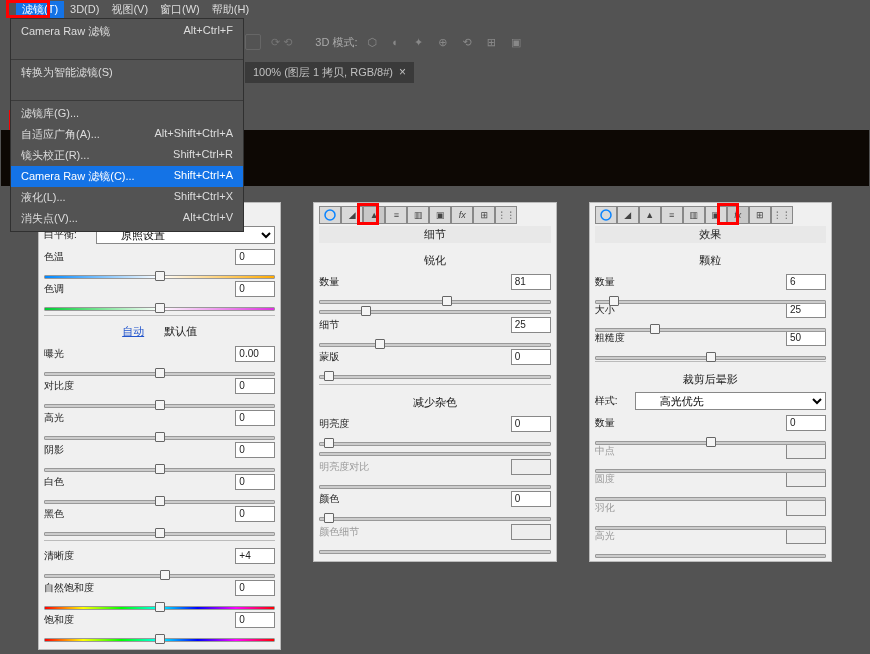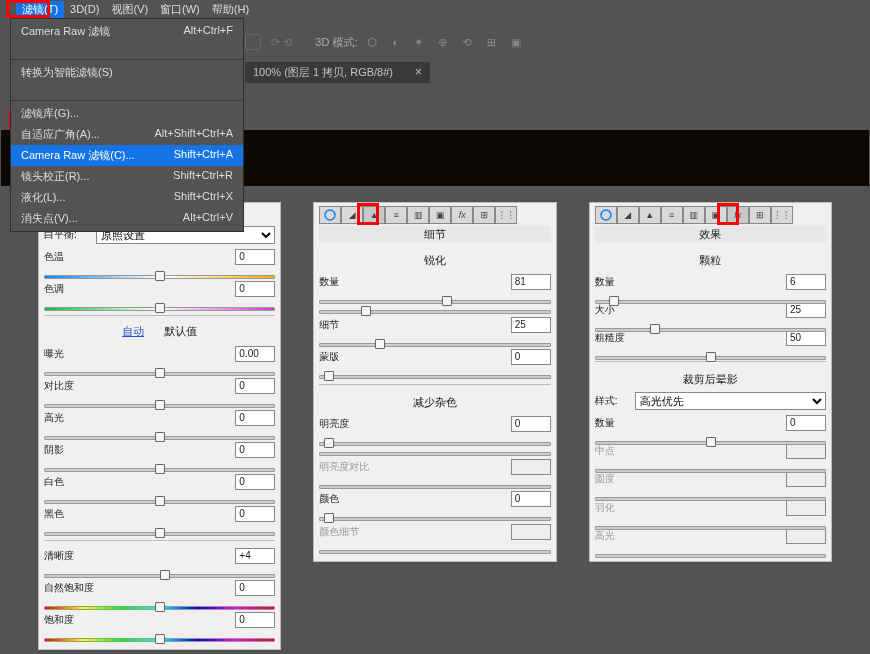--- a/index.html
+++ b/index.html
@@ -7,34 +7,34 @@
 .topbar{background:#535353;height:18px;display:flex;align-items:center;padding-left:16px;color:#ddd}
 .mitem{padding:1px 6px;cursor:default}
 .mitem.active{background:#1473e6;color:#fff}
 .dropdown{position:absolute;left:10px;top:18px;width:234px;background:#535353;border:1px solid #303030;z-index:5;padding:2px 0}
 .drow{display:flex;justify-content:space-between;padding:3px 10px;color:#ddd}
 .drow.sep{border-bottom:1px solid #3a3a3a;padding-bottom:20px;margin-bottom:2px}
 .drow.hl{background:#1473e6;color:#fff}
 .tools{position:absolute;left:245px;top:28px;height:28px;display:flex;gap:10px;align-items:center;color:#aaa}
 .tiny-icon{width:16px;height:16px;border:1px solid #666;border-radius:2px}
 .tabstrip{position:absolute;left:245px;top:60px;height:24px;display:flex;align-items:center;color:#c0c0c0}
-.tabstrip .tab{padding:3px 8px;background:#3a3a3a;display:flex;gap:22px;align-items:center}
+.tabstrip .tab{padding:3px 8px;background:#3a3a3a;display:flex;gap:6px;align-items:center}
 .tabstrip .x{font-size:12px}
 .canvas{position:absolute;left:1px;top:130px;right:1px;height:56px;background:#0d0804}
 .panels{position:absolute;left:0;top:198px;right:0;bottom:0;display:flex;gap:32px;padding:4px 38px}
 .panel{background:#f0f0f0;flex:1;color:#222;border:1px solid #bbb;padding:3px 5px 8px 5px;display:flex;flex-direction:column}
 .iconbar{height:20px;display:flex;gap:0}
 .ib{width:22px;height:18px;background:#d9d9d9;border:1px solid #888;display:flex;align-items:center;justify-content:center;font-size:9px;color:#444}
 .ib svg{width:12px;height:12px}
 .ptitle{text-align:center;font-size:11px;padding:1px 0;background:#e8e8e8;margin:2px 0 4px 0}
 .sect{text-align:center;font-size:11px;margin:6px 0 3px 0}
 .row{display:flex;align-items:center;margin:2px 0;gap:4px}
 .lbl{flex:0 0 48px;font-size:10px}
 .lbl.dim{color:#999}
-.sel{flex:1;height:18px;border:1px solid #888;background:#fff;font-size:11px;padding:0 0}
+.sel{flex:1;height:18px;border:1px solid #888;background:#fff;font-size:11px;padding:0 20px}
 .val{width:40px;height:16px;border:1px solid #888;background:#fff;font-size:10px;text-align:left;padding:0 3px;line-height:14px}
 .slider{position:relative;height:14px;margin:1px 0 3px 0}
 .track{position:absolute;left:0;right:0;top:6px;height:4px;background:#ccc;border:1px solid #999;border-radius:1px}
 .track.rainbow{background:linear-gradient(90deg,#08f,#fff,#fa0)}
 .track.gm{background:linear-gradient(90deg,#0c3,#fff,#d3d)}
 .track.hue{background:linear-gradient(90deg,#f00,#ff0,#0f0,#0ff,#00f,#f0f,#f00)}
 .thumb{position:absolute;top:2px;width:10px;height:10px;background:#f5f5f5;border:1px solid #666;border-radius:1px}
 .hr{height:1px;background:#bbb;margin:5px 0}
 .linkrow{display:flex;justify-content:center;gap:20px;font-size:11px;margin:4px 0}
 .linkrow .lk{color:#2255cc;text-decoration:underline}
@@ -64,27 +64,27 @@
       <span></span>
     </div>
   <div class="drow">
       <span>滤镜库(G)...</span>
       <span></span>
     </div>
   <div class="drow">
       <span>自适应广角(A)...</span>
       <span>Alt+Shift+Ctrl+A</span>
     </div>
+  <div class="drow">
+      <span>镜头校正(R)...</span>
+      <span>Shift+Ctrl+R</span>
+    </div>
   <div class="drow hl">
       <span>Camera Raw 滤镜(C)...</span>
       <span>Shift+Ctrl+A</span>
-    </div>
-  <div class="drow">
-      <span>镜头校正(R)...</span>
-      <span>Shift+Ctrl+R</span>
     </div>
   <div class="drow">
       <span>液化(L)...</span>
       <span>Shift+Ctrl+X</span>
     </div>
   <div class="drow">
       <span>消失点(V)...</span>
       <span>Alt+Ctrl+V</span>
     </div>
 </div>

